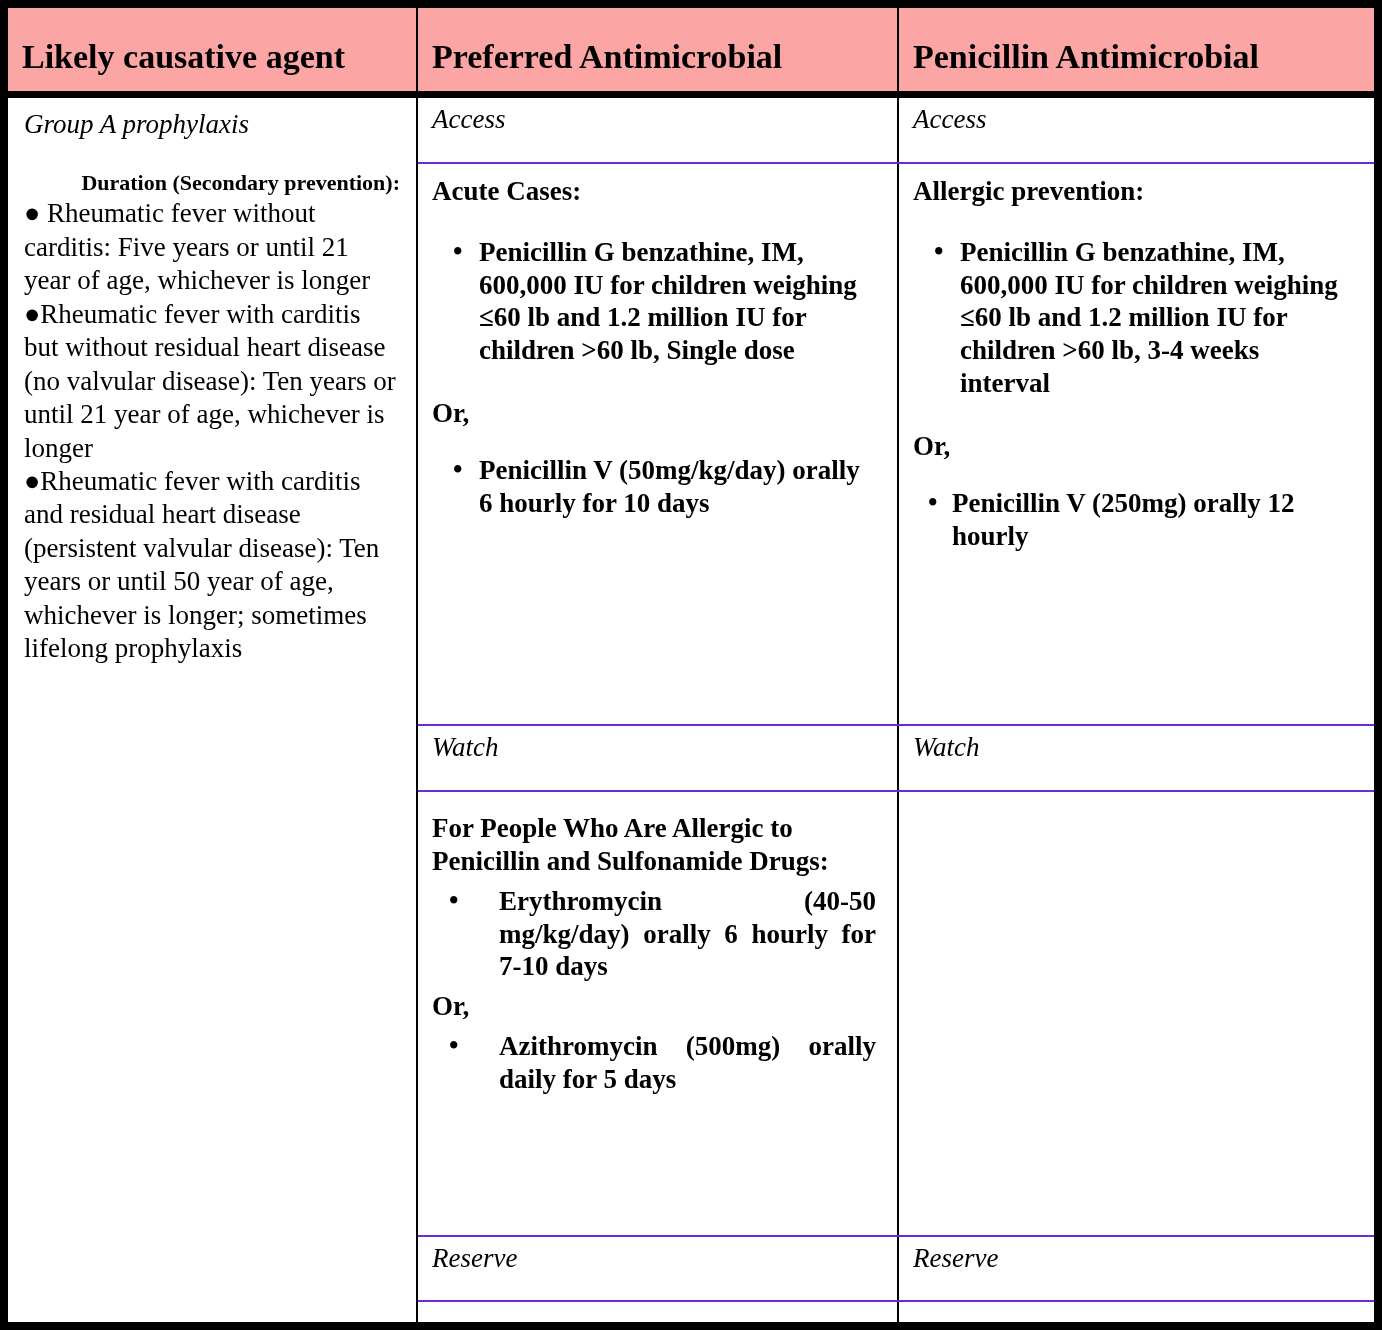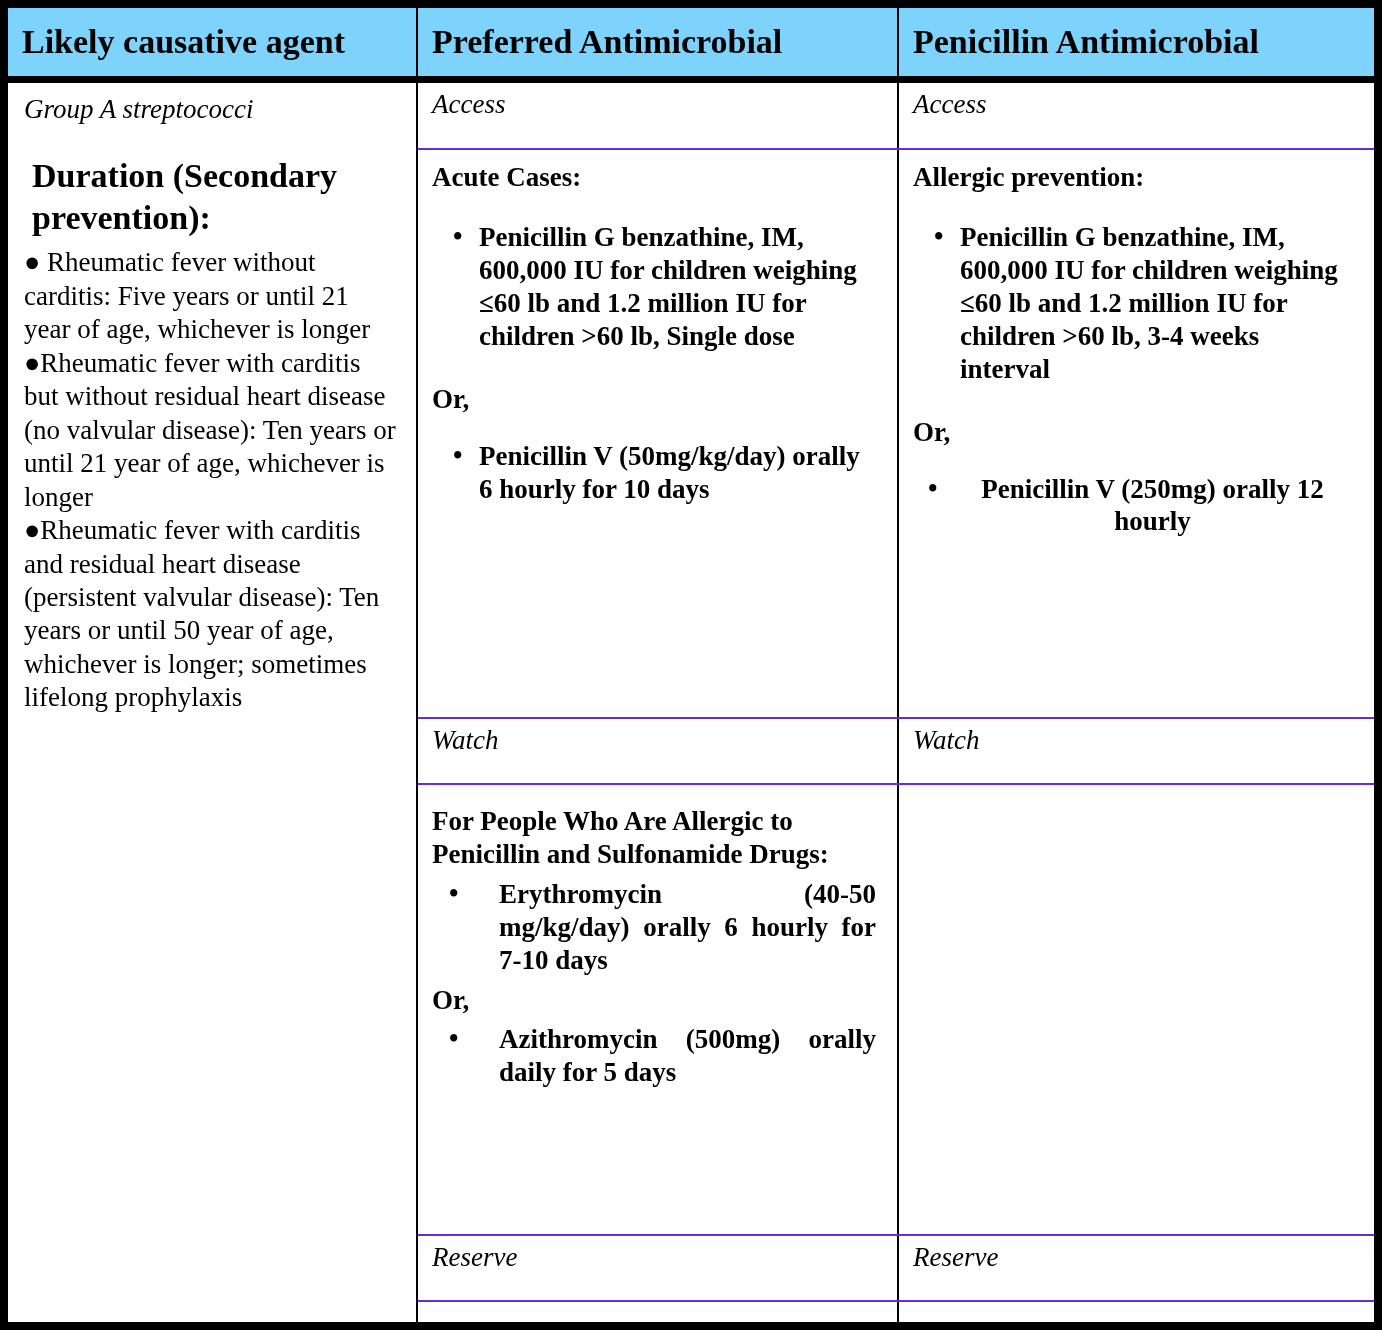--- a/index.html
+++ b/index.html
@@ -29,24 +29,24 @@
     border-collapse: collapse;
     table-layout: fixed;
   }
 
   col.c1 { width: 409px; }
   col.c2 { width: 481px; }
   col.c3 { width: 476px; }
 
   
   thead th {
-    background: #7dd3fc;
+    background: #fca5a5;
     border-bottom: 7px solid #000000;
     border-right: 2px solid #000000;
-    padding: 8px 10px 8px 14px;
+    padding: 23px 10px 8px 14px;
     text-align: left;
     vertical-align: middle;
     font-weight: bold;
     font-size: 34px;
     line-height: 1.05;
     height: 52px;
     white-space: nowrap;
   }
   thead th.last { border-right: none; }
 
@@ -74,23 +74,24 @@
   }
 
   .agent-name {
     font-style: italic;
     font-size: 27px;
     line-height: 1.2;
     margin: 0 0 30px 0;
   }
   .dur-head {
     font-weight: bold;
-    font-size: 34px;
+    font-size: 22px;
     line-height: 1.22;
-    margin: 8px;
+    margin: 0;
+    text-align: right;
   }
   .dur-list {
     font-size: 27px;
     line-height: 1.24;
     margin: 0;
   }
   .dur-item {
     margin: 0;
     text-indent: 0;
   }
@@ -122,21 +123,21 @@
     padding-left: 40px;
     margin: 7px;
   }
   ul.dose-list li::before {
     content: "\2022";
     position: absolute;
     left: 14px;
     top: -1px;
     font-size: 27px;
   }
-  ul.dose-list.narrow li { padding-left: 32px; text-align: center; }
+  ul.dose-list.narrow li { padding-left: 32px; }
   ul.dose-list.narrow li::before { left: 8px; }
 
   ul.dose-list.justify li {
     text-align: justify;
     padding-left: 60px;
   }
   ul.dose-list.justify li::before { left: 10px; }
 
   .watch-head {
     font-weight: bold;
@@ -163,21 +164,21 @@
         <th>Likely causative agent</th>
         <th>Preferred Antimicrobial</th>
         <th class="last">Penicillin Antimicrobial</th>
       </tr>
     </thead>
 
     <tbody>
 
       <tr>
         <td class="agent-cell" rowspan="6">
-          <p class="agent-name">Group A streptococci</p>
+          <p class="agent-name">Group A prophylaxis</p>
           <p class="dur-head">Duration (Secondary prevention):</p>
           <div class="dur-list">
             <p class="dur-item">● Rheumatic fever without carditis: Five years or until 21 year of age, whichever is longer</p>
             <p class="dur-item">●Rheumatic fever with carditis but without residual heart disease (no valvular disease): Ten years or until 21 year of age, whichever is longer</p>
             <p class="dur-item">●Rheumatic fever with carditis and residual heart disease (persistent valvular disease): Ten years or until 50 year of age, whichever is longer; sometimes lifelong prophylaxis</p>
           </div>
         </td>
 
         <td>
           <span class="italic-label">Access</span>

